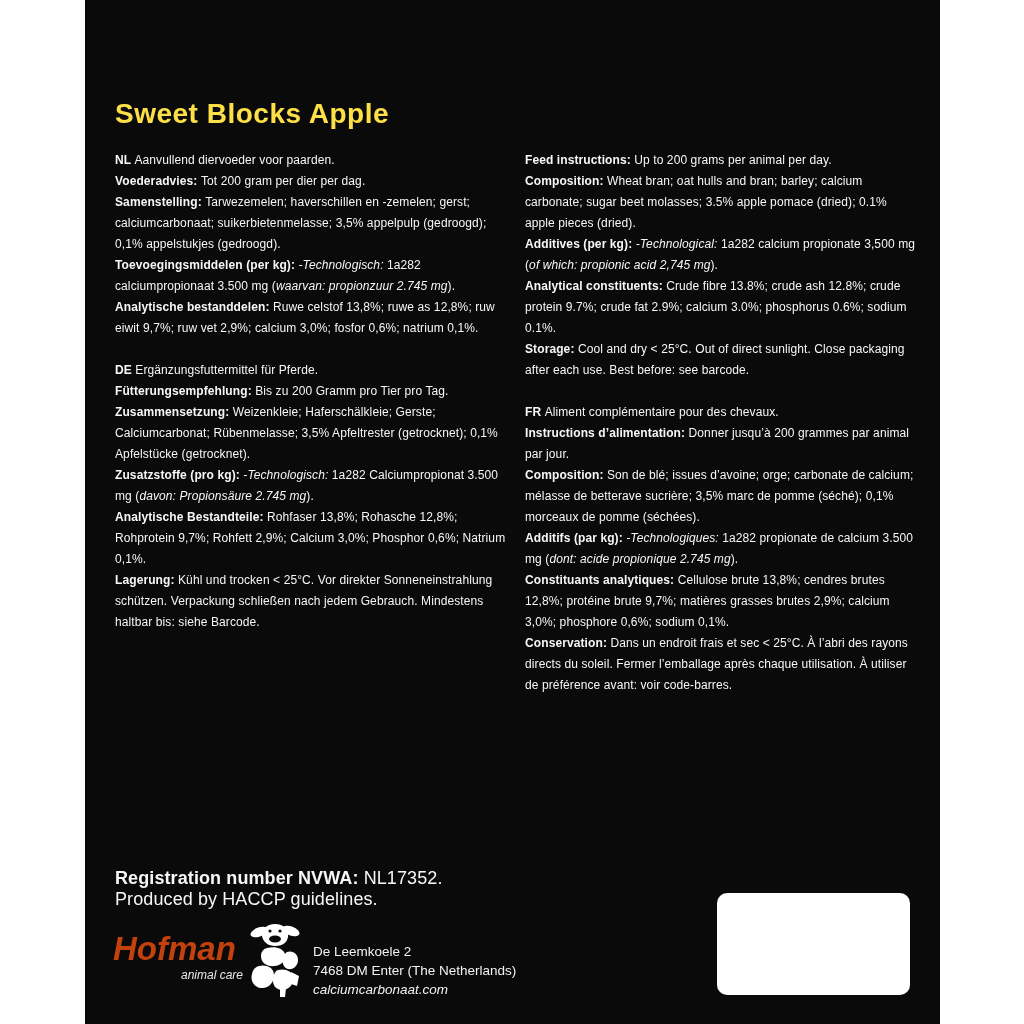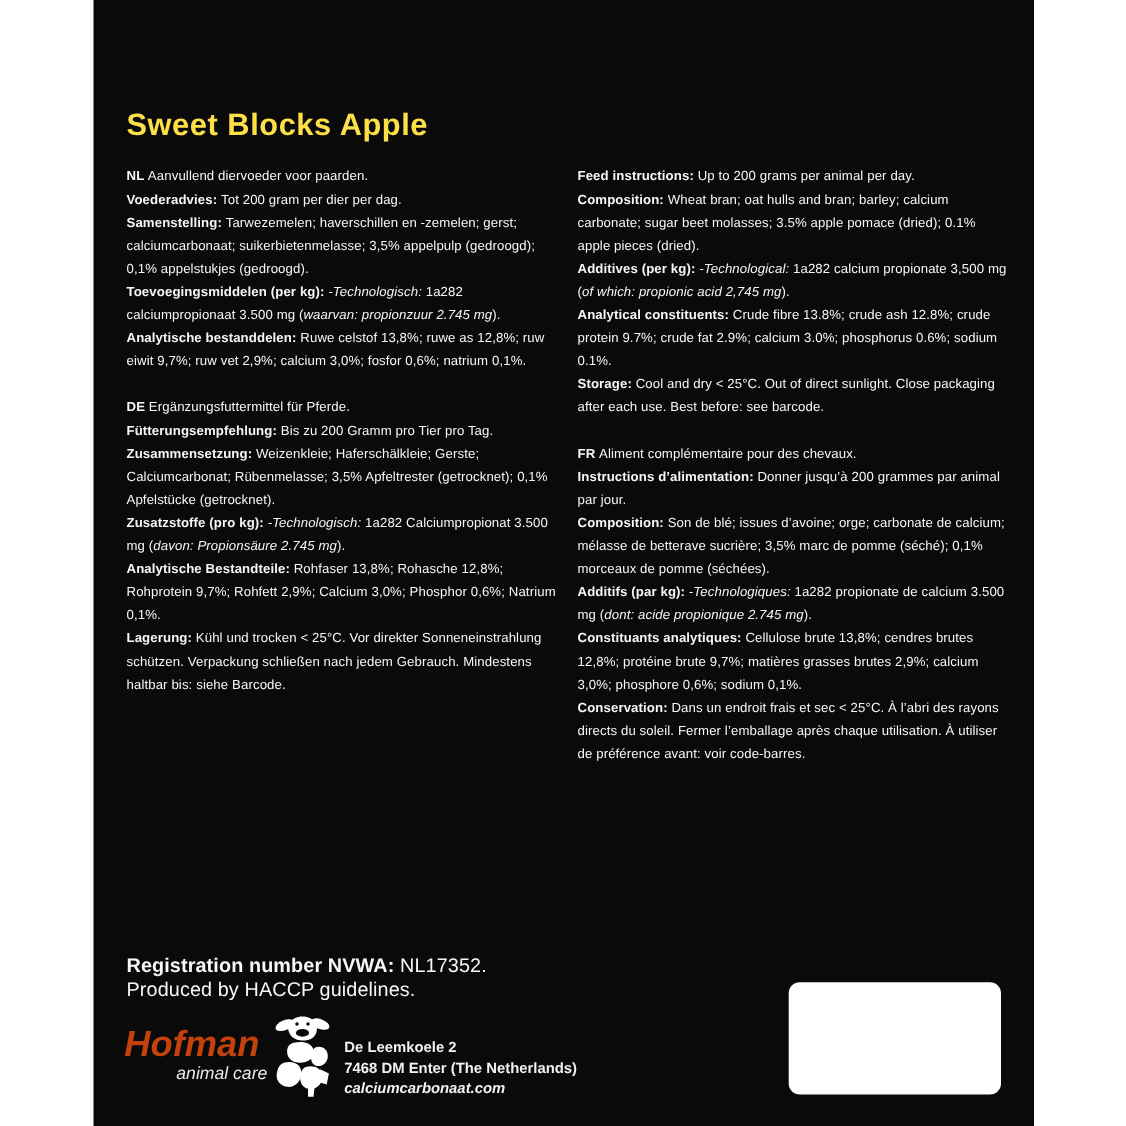--- a/index.html
+++ b/index.html
@@ -29,26 +29,26 @@
     font-size:18px;line-height:21px;letter-spacing:.1px;
   }
   .registration .lang-block{margin:0;}
   .footer{position:absolute;left:28px;top:928px;width:560px;height:90px;}
   .brand{
     position:absolute;left:0;top:6px;width:130px;
     font-size:33px;font-weight:bold;font-style:italic;color:#c2410c;line-height:30px;
   }
   .brand-sub{
     position:absolute;left:0;top:40px;width:130px;text-align:right;
-    font-size:16px;font-style:italic;font-weight:normal;color:#e9e9e9;
+    font-size:12px;font-style:italic;font-weight:normal;color:#e9e9e9;
   }
   .cow{position:absolute;left:134px;top:-6px;width:58px;height:76px;}
   .address{
     position:absolute;left:200px;top:14px;
-    font-size:13.5px;font-weight:bold;line-height:19px;color:#f2f2f2;
+    font-size:13.5px;font-weight:normal;line-height:19px;color:#f2f2f2;
   }
   .address .site{font-style:italic;}
   .barcode-box{
     position:absolute;left:632px;top:893px;width:193px;height:102px;
     background:#ffffff;border-radius:10px;
   }
 </style>
 </head>
 <body>
 

